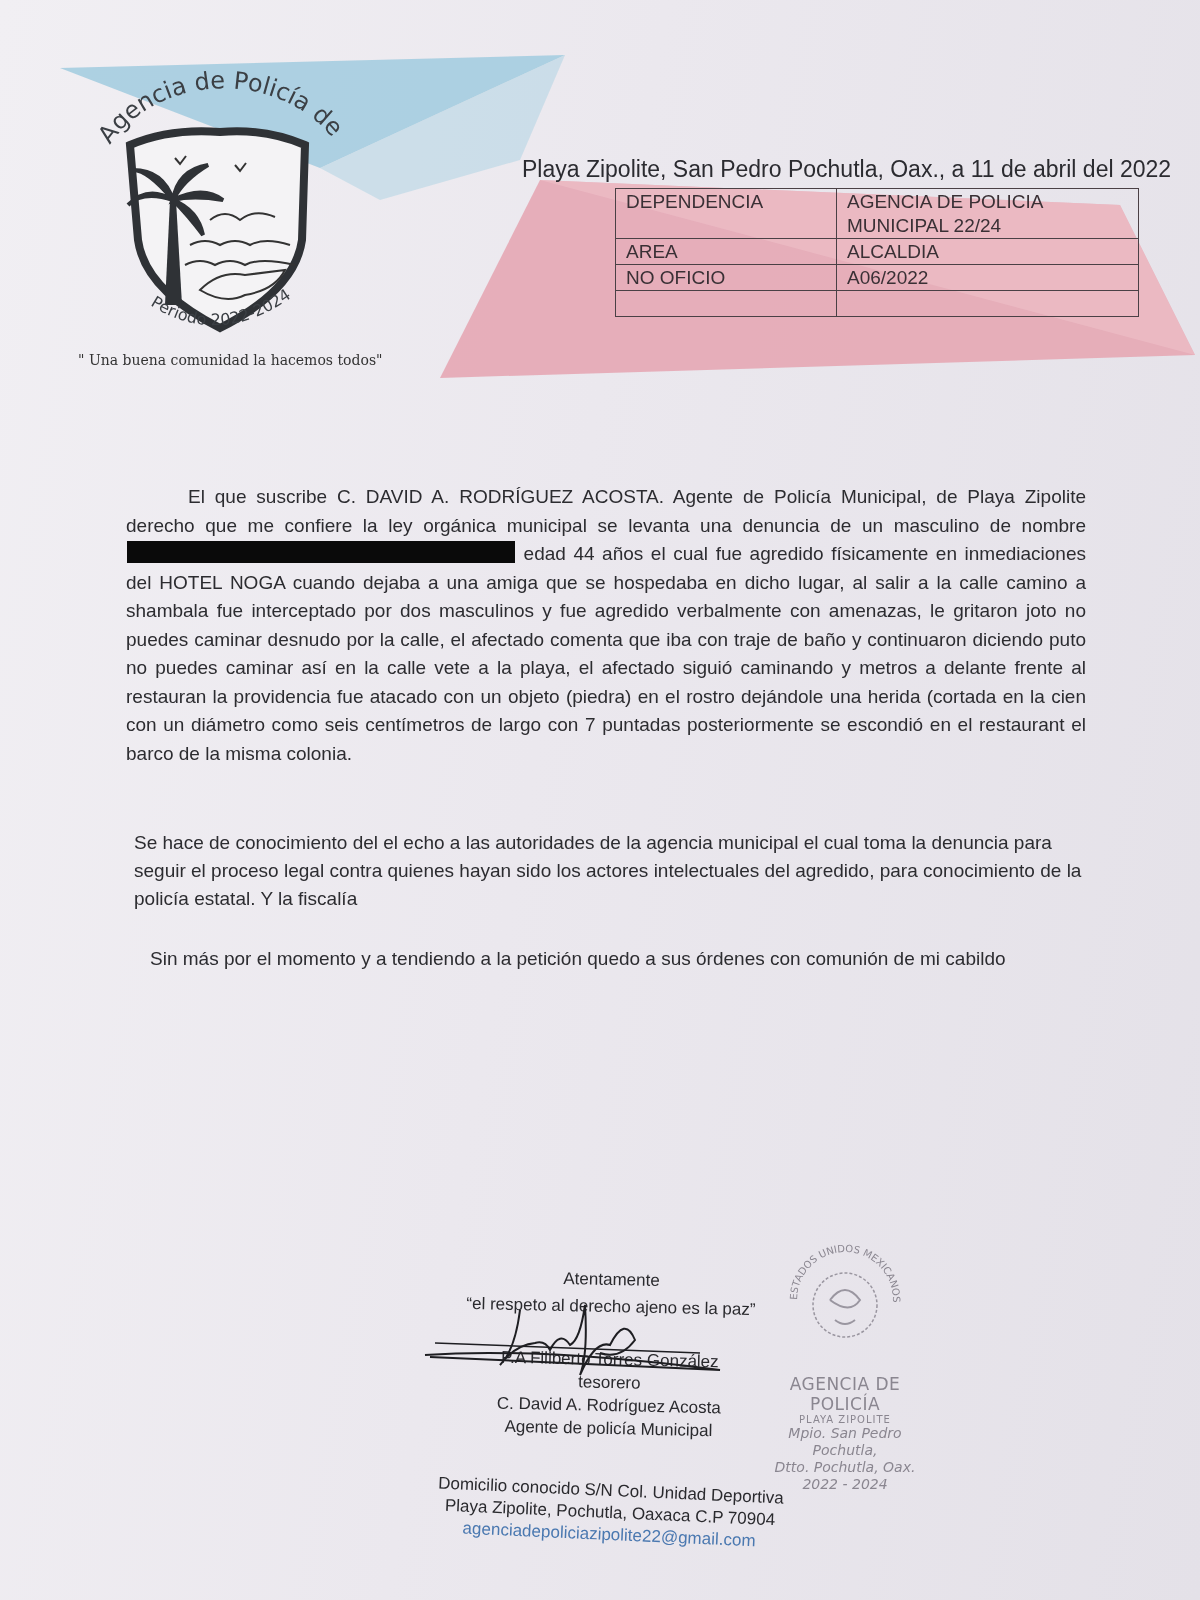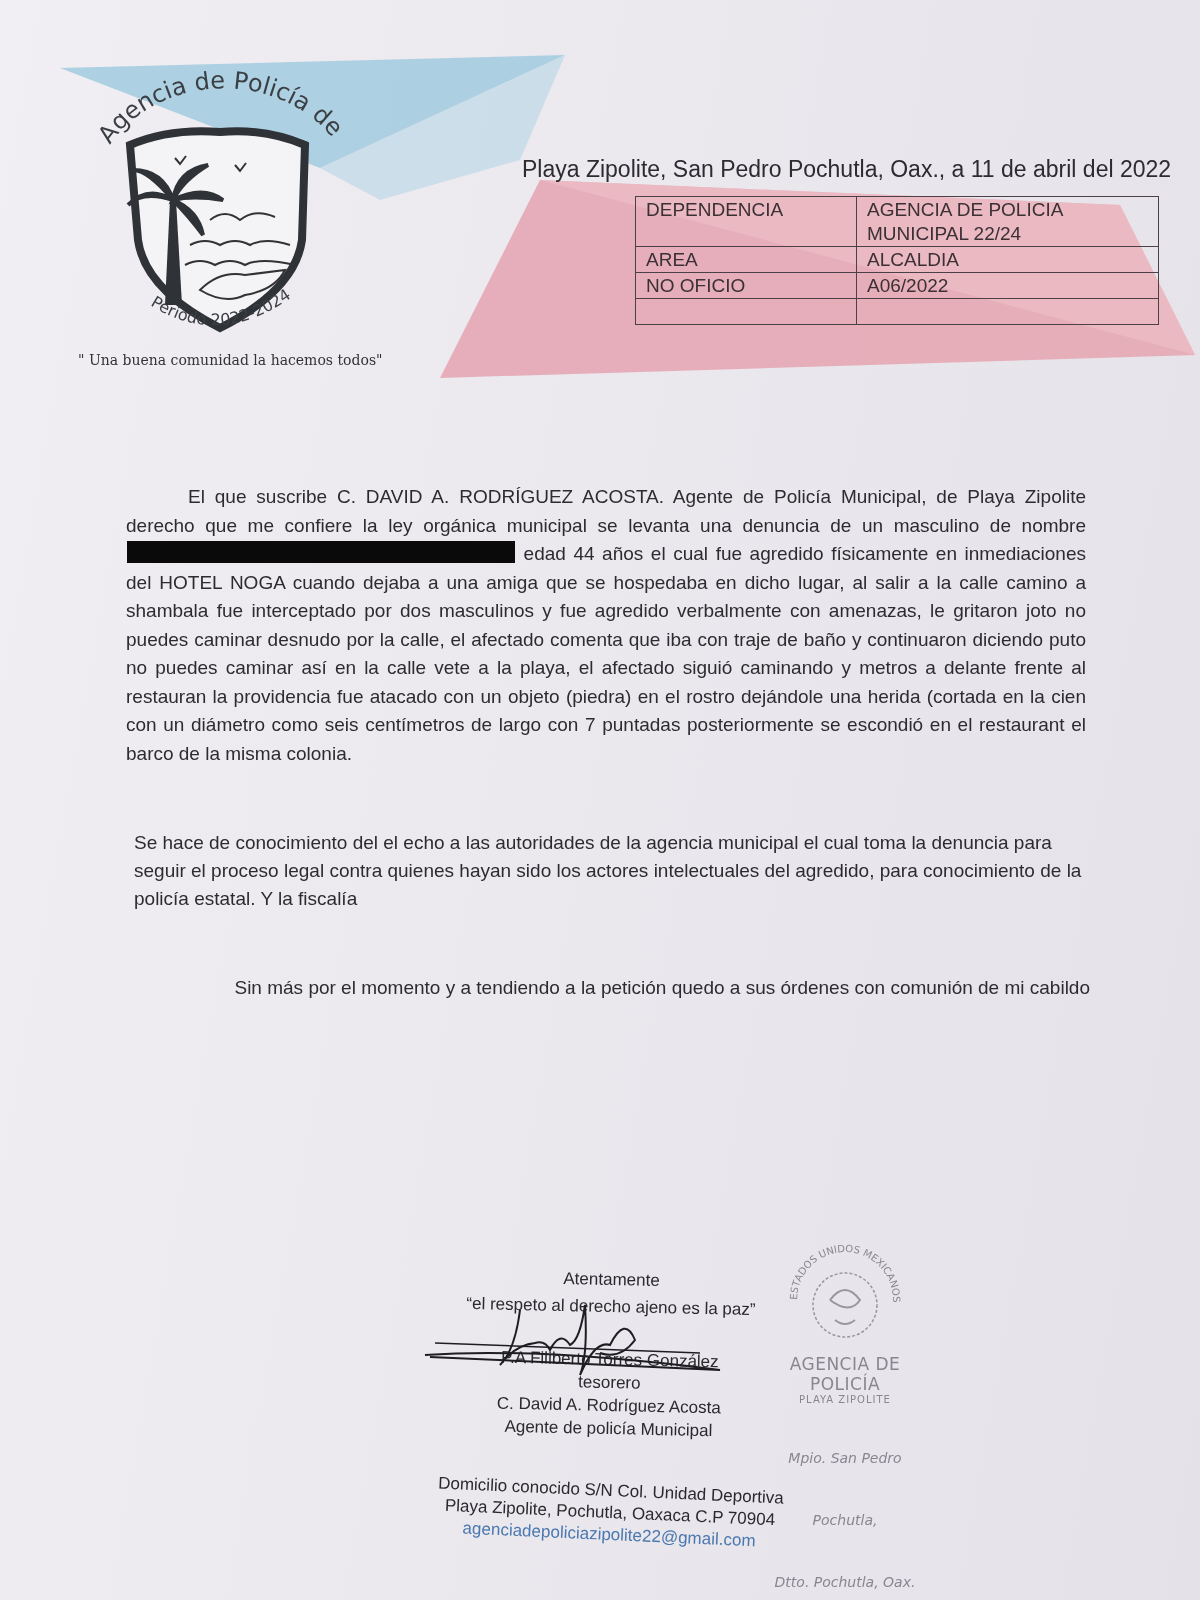--- a/index.html
+++ b/index.html
@@ -19,45 +19,45 @@
   }
   .logo { position:absolute; left:60px; top:50px; width:360px; height:300px; }
   .motto {
     position:absolute; left:78px; top:352px; font-family:"DejaVu Serif", serif;
     font-size:14px; color:#333;
   }
   .date-line {
     position:absolute; left:522px; top:156px; font-size:23px; color:#2b2b30;
   }
   table.info {
-    position:absolute; left:615px; top:196px; width:524px;
-    border-collapse:collapse; font-size:19px; color:#3a3035;margin-left:20px;
+    position:absolute; left:615px; top:188px; width:524px;
+    border-collapse:collapse; font-size:19px; color:#3a3035;
   }
   table.info td {
     border:1.5px solid #4a4045; padding:1px 10px 0 10px; vertical-align:top;
     line-height:24px; height:24px;
   }
   table.info td.k { width:200px; }
   .text { position:absolute; font-size:19px; line-height:28.5px; color:#2c2c30; }
   .salut { left:120px; top:402px; line-height:26px; }
   .p1 { left:126px; top:483px; width:960px; text-align:justify; }
   .p1 .indent { display:inline-block; width:62px; }
   .redact { display:inline-block; width:388px; height:22px; background:#0a0a0a; vertical-align:-3px; margin:0 1px; }
   .ul { }
   .p2 { left:134px; top:829px; width:950px; line-height:28px; }
-  .p3 { left:150px; top:974px; width:940px; text-align:right; line-height:28px; }
+  .p3 { left:150px; top:945px; width:940px; text-align:left; line-height:28px; }
   .sign { position:absolute; left:420px; top:1268px; width:380px; text-align:center; font-size:17px; line-height:23px; color:#2a2a2e; transform:rotate(1.2deg); }
   .sign .quote { margin-top:4px; }
   .sign .names { margin-top:30px; }
   .signature { position:absolute; left:420px; top:1295px; width:320px; height:95px; }
   .stamp { position:absolute; left:760px; top:1240px; width:170px; height:230px; color:#8a8690; text-align:center; }
   .stamp .seal { width:120px; height:110px; margin:0 auto; }
-  .stamp .l1 { font-size:17px; letter-spacing:0.5px; margin-top:0; font-family:"DejaVu Sans", sans-serif; }
+  .stamp .l1 { font-size:17px; letter-spacing:0.5px; margin-top:20px; font-family:"DejaVu Sans", sans-serif; }
   .stamp .l2 { font-size:10px; letter-spacing:1px; font-family:"DejaVu Sans", sans-serif; }
-  .stamp .l3 { font-size:14px; font-style:italic; line-height:17px; font-family:"DejaVu Sans", sans-serif;margin-top:45px; }
+  .stamp .l3 { font-size:14px; font-style:italic; line-height:17px; font-family:"DejaVu Sans", sans-serif; }
   .footer { position:absolute; left:410px; top:1480px; width:400px; text-align:center; font-size:17px; line-height:22px; color:#2a2a2e; transform:rotate(2.5deg); }
   .footer .email { color:#4a78b0; }
 </style>
 </head>
 <body>
 
 <div class="page">
 
   <svg class="band-blue" viewBox="0 0 1200 420" width="1200" height="420">
     <polygon points="60,68 565,55 320,168" fill="#a9cfe0" opacity="0.95"></polygon>

